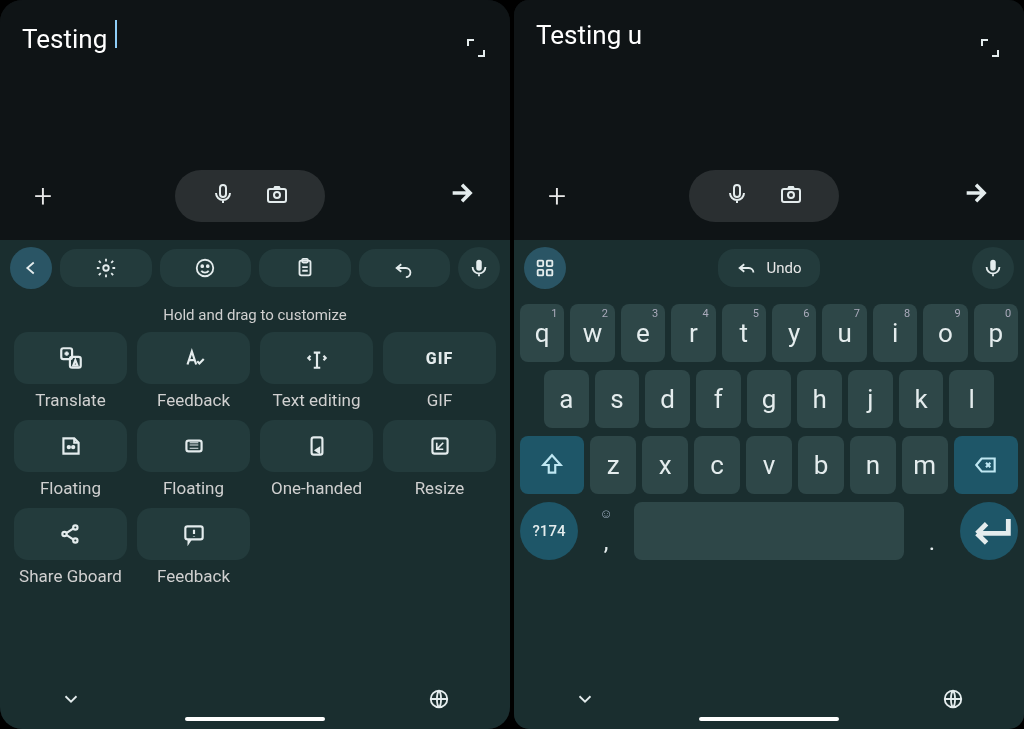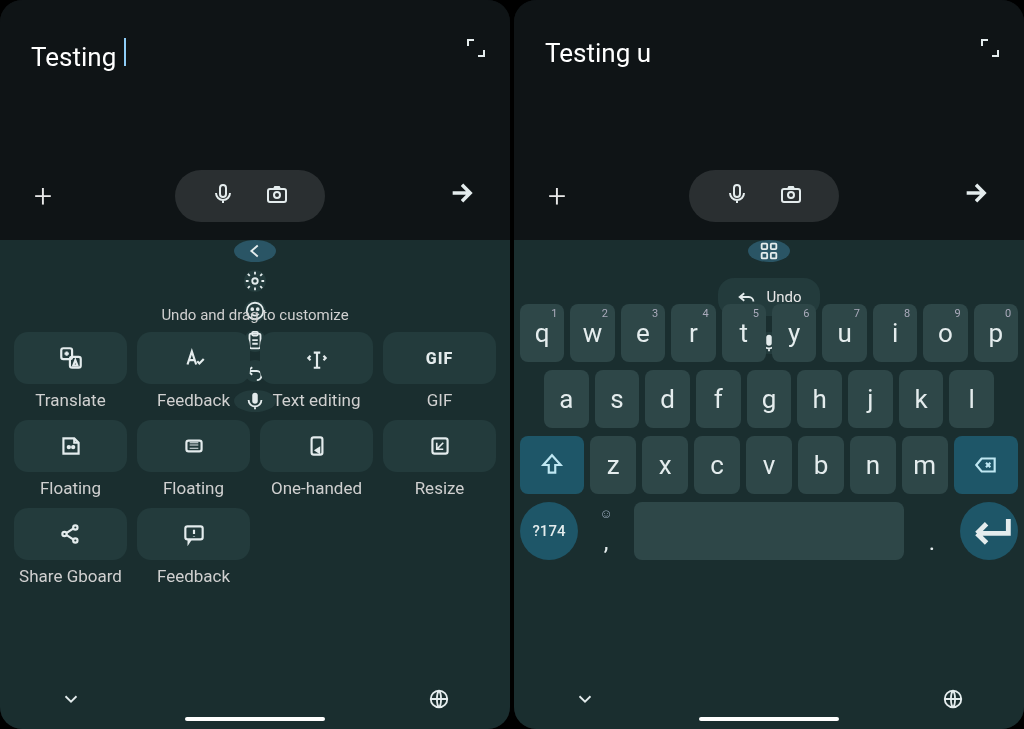--- a/index.html
+++ b/index.html
@@ -1,36 +1,36 @@
 <!DOCTYPE html>
 <html><head>
 <meta charset="utf-8">
 <style>
   * { box-sizing: border-box; margin: 0; padding: 0; }
   html, body { width: 1024px; height: 729px; background: #000; font-family: -apple-system, BlinkMacSystemFont, "Segoe UI", Roboto, sans-serif; color: #e8e8e8; overflow: hidden; }
   .container { display: flex; width: 100%; height: 100%; }
   .panel { flex: 1; background: #0f1416; position: relative; border-radius: 22px; overflow: hidden; }
   .panel.left { margin-right: 2px; }
-  .panel.right { margin-left: 2px; }
+  .panel.right { margin-left: 2px; border-radius: 15px; }
 
   
   .input-area { position: absolute; top: 0; left: 0; right: 0; height: 240px; background: #0f1416; }
-  .input-text { position: absolute; left: 22px; top: 38px; font-size: 26px; font-weight: 400; color: #fff; display: flex; align-items: baseline; margin-left: 9px; }
+  .input-text { position: absolute; left: 22px; top: 20px; font-size: 26px; font-weight: 400; color: #fff; display: flex; align-items: baseline; }
   .cursor { display: inline-block; width: 2px; height: 28px; background: #8ecdf7; margin-left: 8px; vertical-align: middle; }
   .expand-btn { position: absolute; right: 22px; top: 36px; width: 24px; height: 24px; display:flex; align-items:center; justify-content:center; }
 
   .compose-row { position: absolute; bottom: 18px; left: 0; right: 0; display: flex; align-items: center; justify-content: space-between; padding: 0 34px; }
   .plus-btn { font-size: 32px; font-weight: 300; color: #e8e8e8; }
   .pill { background: #2a2f31; border-radius: 30px; height: 52px; width: 150px; display:flex; align-items:center; justify-content:center; gap: 30px; }
   .pill svg { width: 24px; height: 24px; }
   .send-btn { font-size: 30px; color: #e8e8e8; font-weight: 600; }
 
   
   .kbd-zone { position: absolute; top: 240px; bottom: 0; left: 0; right: 0; background: #1a2e2f; display:flex; flex-direction:column; }
-  .toolbar { height: 56px; display:flex; align-items:center; padding: 0 10px; gap: 8px; flex-direction: column; }
+  .toolbar { height: 56px; display:flex; align-items:center; padding: 0 10px; gap: 8px; }
   .tb-circle { width: 42px; height: 42px; border-radius: 50%; display:flex; align-items:center; justify-content:center; }
   .tb-circle.accent { background: #2a5565; }
   .tb-pill { background: #233b3c; border-radius: 16px; height: 38px; display:flex; align-items:center; justify-content:center; flex: 1; gap: 8px; font-size: 15px; }
   .tb-pill svg, .tb-circle svg { width: 22px; height: 22px; }
   .tb-pill-fixed { flex: 0 0 auto; padding: 0 18px; }
   .tb-spacer-flex { flex: 1; }
 
   
   .customize-hint { text-align: center; font-size: 15px; color: #d0d0d0; padding: 10px 0 8px; }
   .grid { display: grid; grid-template-columns: repeat(4, 1fr); gap: 10px; padding: 0 14px; flex: 1; align-content: start; }
@@ -135,21 +135,21 @@
             </svg>
         </div>
         <div class="tb-circle" style="background:#233b3c">
           <svg viewBox="0 0 24 24">
               <rect x="9" y="3" width="6" height="12" rx="3" fill="#e4eced" stroke="none"></rect>
               <path d="M5 11a7 7 0 0 0 14 0M12 18v3"></path>
             </svg>
         </div>
       </div>
 
-      <div class="customize-hint">Undo and drag to customize</div>
+      <div class="customize-hint">Hold and drag to customize</div>
 
       <div class="grid">
         <div class="grid-item">
           <div class="grid-tile">
               <svg viewBox="0 0 24 24">
                 <rect x="3" y="3" width="10" height="10" rx="2"></rect>
                 <rect x="11" y="11" width="10" height="10" rx="2"></rect>
                 <path d="M6 8h4M8 6v4M16 14l-2 5h4z"></path>
               </svg>
             </div>

